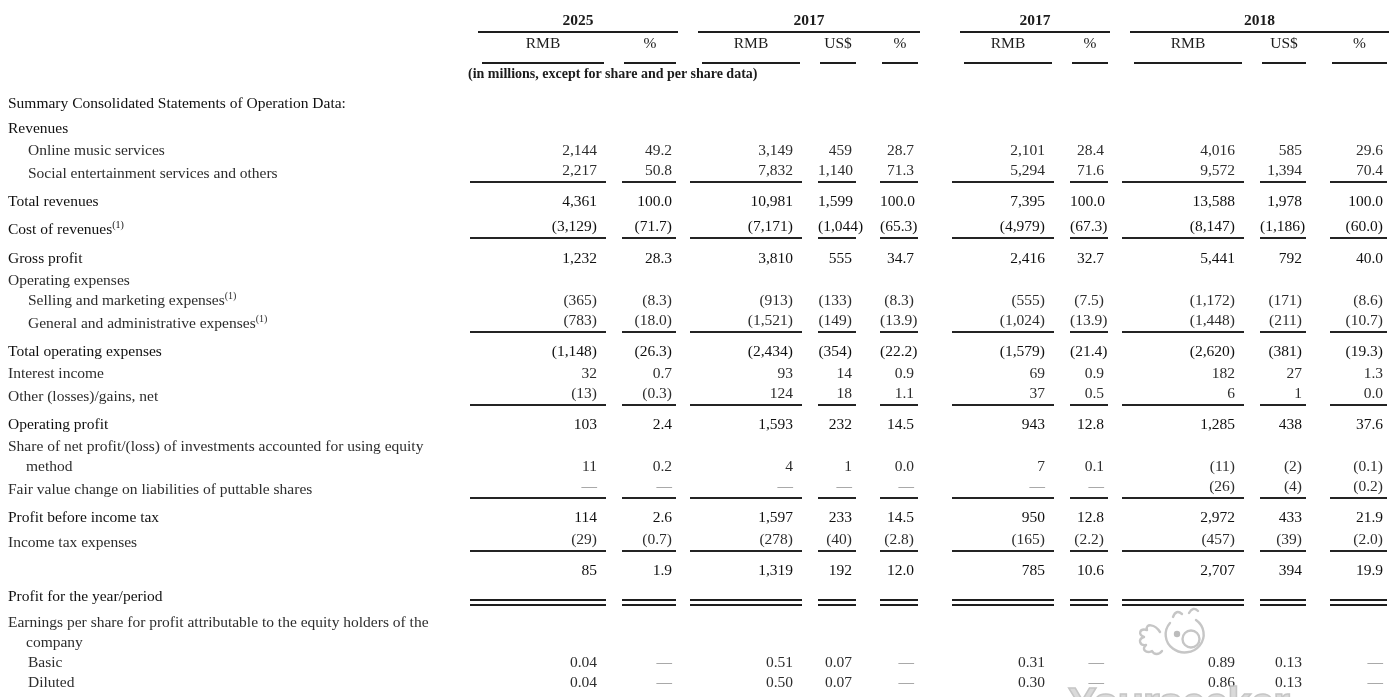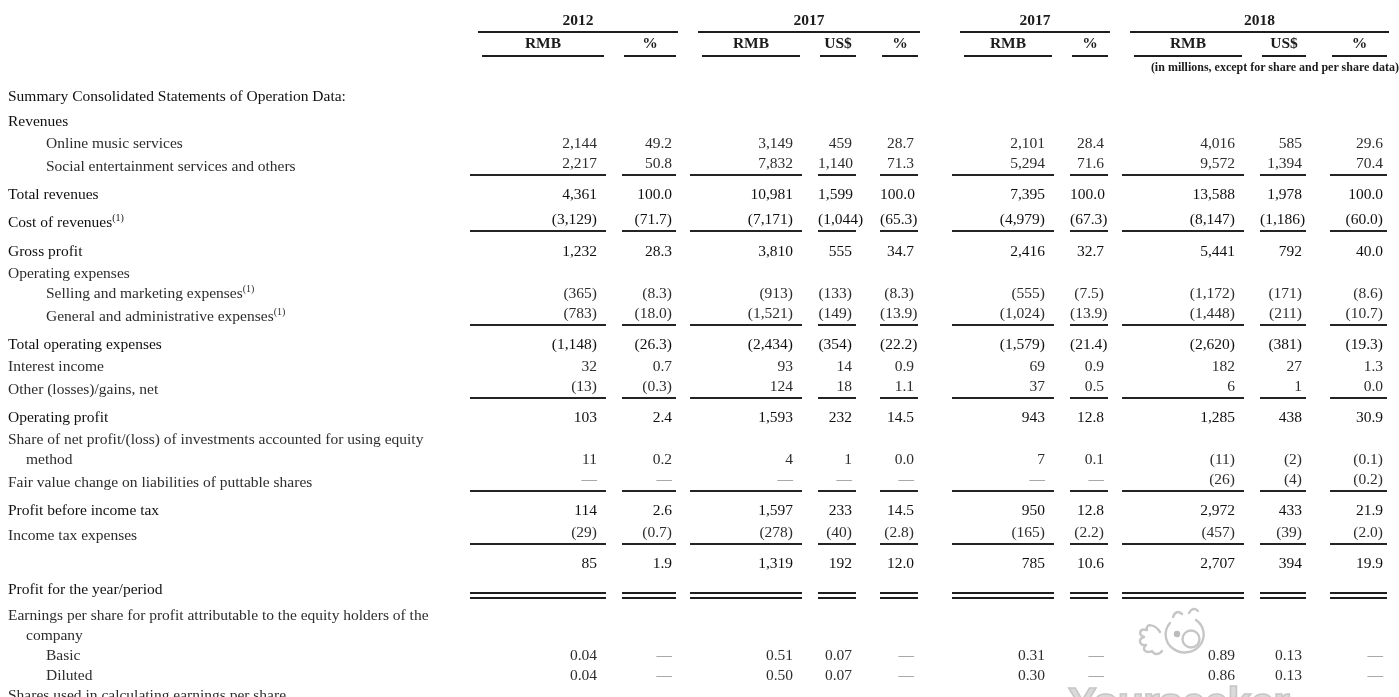--- a/index.html
+++ b/index.html
@@ -16,41 +16,41 @@
     border-collapse:separate; border-spacing:0;
     table-layout:fixed; width:1399px;
     margin-top:10px;
   }
   th, td { padding:0; vertical-align:bottom; font-size:15.5px; line-height:20px; font-weight:normal; }
   thead th { font-weight:bold; }
 
   
   .ghl { font-weight:bold; text-align:center; border-bottom:2.5px solid #1e1e1e; margin:0 6px; padding-bottom:1px; white-space:nowrap; }
   .yhl { font-weight:bold; text-align:center; border-bottom:2.5px solid #1e1e1e; margin:0 10px; padding-bottom:1px; }
-  .uhl { font-weight:bold; text-align:center; border-bottom:2.5px solid #1e1e1e; padding-bottom:2px; }
+  .uhl { font-weight:normal; text-align:center; border-bottom:2.5px solid #1e1e1e; padding-bottom:9px; }
   th.vr .uhl { margin:0 6px 0 14px; }
   th.vs .uhl { margin:0 12px 0 14px; }
-  th.note { text-align:right; font-weight:bold; font-size:12px; line-height:20px; padding-bottom:2px; }
+  th.note { text-align:left; font-weight:bold; font-size:14px; line-height:20px; padding-bottom:2px; }
 
   
   .cl { text-align:right; white-space:nowrap; min-height:20px; }
   td.vr .cl { margin-left:2px;  margin-right:4px;  padding-right:9px; }
   td.vs .cl { margin-left:12px; margin-right:12px; padding-right:4px; }
 
   tr.rule-single td.vr .cl, tr.rule-single td.vs .cl { border-bottom:2.5px solid #242424; padding-bottom:1px; }
   tr.rule-double td.vr .cl, tr.rule-double td.vs .cl { border-bottom:7px double #1e1e1e; padding-bottom:19px; }
   tr.rule-single td, tr.rule-double td { padding-bottom:5px; }
 
   tr.bold-row { font-weight:bold; }
   tr.bold-row td { padding-top:3px; padding-bottom:2px; }
   tr.bold-row.rule-single td, tr.bold-row.rule-double td { padding-bottom:6px; }
   tbody tr:first-child td { padding-top:7px; }
 
   td.label { padding-left:8px; }
-  td.label.ind { padding-left:46px; }
+  td.label.ind { padding-left:28px; }
   .cont { padding-left:18px; }
   sup { font-size:10px; line-height:0; }
   .dash { color:#8d8d8d; }
   tbody td { color:#2d2d2d; }
   tr.bold-row td { color:#101010; }
 
   
   .watermark {
     position:absolute; left:1068px; top:597px;
     display:flex; align-items:center;
@@ -80,21 +80,21 @@
       <col style="width:108px">
       <col style="width:62px">
       <col style="width:128px">
       <col style="width:70px">
       <col style="width:81px">
   </colgroup>
   <thead>
     <tr>
       <th class="label"></th>
       <th colspan="2">
-          <div class="yhl">2012</div>
+          <div class="yhl">2025</div>
         </th>
       <th colspan="3">
           <div class="yhl">2017</div>
         </th>
       <th></th>
       <th colspan="2">
           <div class="yhl">2017</div>
         </th>
       <th colspan="3">
           <div class="yhl">2018</div>
@@ -606,21 +606,21 @@
         <td class="vs">
           <div class="cl">12.8</div>
         </td>
         <td class="vr">
           <div class="cl">1,285</div>
         </td>
         <td class="vs">
           <div class="cl">438</div>
         </td>
         <td class="vs">
-          <div class="cl">30.9</div>
+          <div class="cl">37.6</div>
         </td>
       </tr>
       <tr>
         <td class="label"><span>Share of net profit/(loss) of investments accounted for using equity</span><div class="cont">method</div></td>
         <td class="vr">
           <div class="cl">11</div>
         </td>
         <td class="vs">
           <div class="cl">0.2</div>
         </td>

